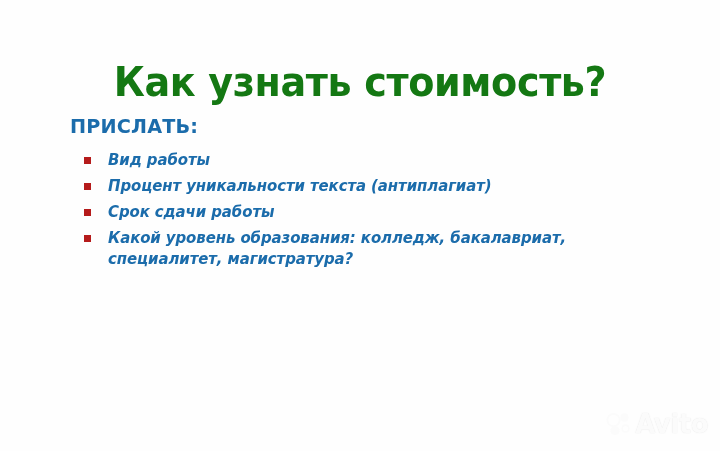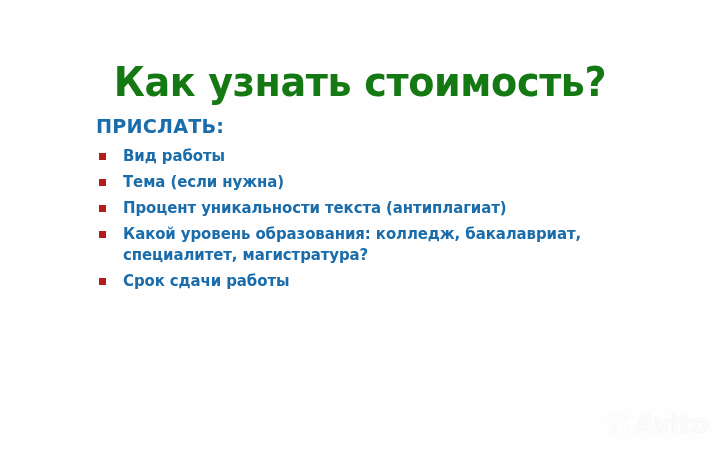--- a/index.html
+++ b/index.html
@@ -35,41 +35,42 @@
     line-height: 46px;
     letter-spacing: -0.4px;
     transform: scaleX(0.93);
     transform-origin: 50% 50%;
     white-space: nowrap;
   }
 
   
   #body-block {
     position: absolute;
-    left: 96px;
+    left: 70px;
     top: 114px;
     width: 600px;
   }
 
   #subheading {
     color: #1b6cab;
     font-family: "DejaVu Sans", sans-serif;
     font-weight: bold;
     font-size: 20px;
     line-height: 24px;
     letter-spacing: 0.2px;
     margin: 0 0 8px 0;
     transform: scaleX(0.96);
     transform-origin: 0 50%;
   }
 
   #bullet-list {
     list-style: none;
-    margin: 1px;
+    margin: 12px;
     padding: 0;
+    font-style: italic;
   }
 
   .bullet-item {
     position: relative;
     padding-left: 26px;
     margin-bottom: 5px;
     color: #1b6cab;
     font-family: "DejaVu Sans", sans-serif;
     font-weight: bold;
     font-size: 15.5px;
@@ -129,43 +130,39 @@
 
     <div id="subheading">ПРИСЛАТЬ:</div>
 
     <ul id="bullet-list">
 
       <li class="bullet-item">
         <span class="marker"></span>
         <span class="bullet-text">Вид работы</span>
       </li>
 
-      <li class="bullet-item">
-        <span class="marker"></span>
-        <span class="bullet-text">Тема (если нужна)</span>
-      </li>
 
 
 
       <li class="bullet-item">
         <span class="marker"></span>
         <span class="bullet-text">Процент уникальности текста (антиплагиат)</span>
       </li>
 
       <li class="bullet-item">
         <span class="marker"></span>
+        <span class="bullet-text">Срок сдачи работы</span>
+      </li>
+
+      <li class="bullet-item">
+        <span class="marker"></span>
         <span class="bullet-text">
           <span>Какой уровень образования: колледж, бакалавриат,</span>
           <span class="line2">специалитет, магистратура?</span>
         </span>
-      </li>
-
-      <li class="bullet-item">
-        <span class="marker"></span>
-        <span class="bullet-text">Срок сдачи работы</span>
       </li>
 
 
     </ul>
   </div>
 
   <div id="watermark">
     <span>
       <svg width="26" height="24" viewBox="0 0 26 24" aria-hidden="true">
         <circle cx="7.5" cy="8" r="6.2" fill="none" stroke="#fbfbfb" stroke-width="1.8"></circle>

